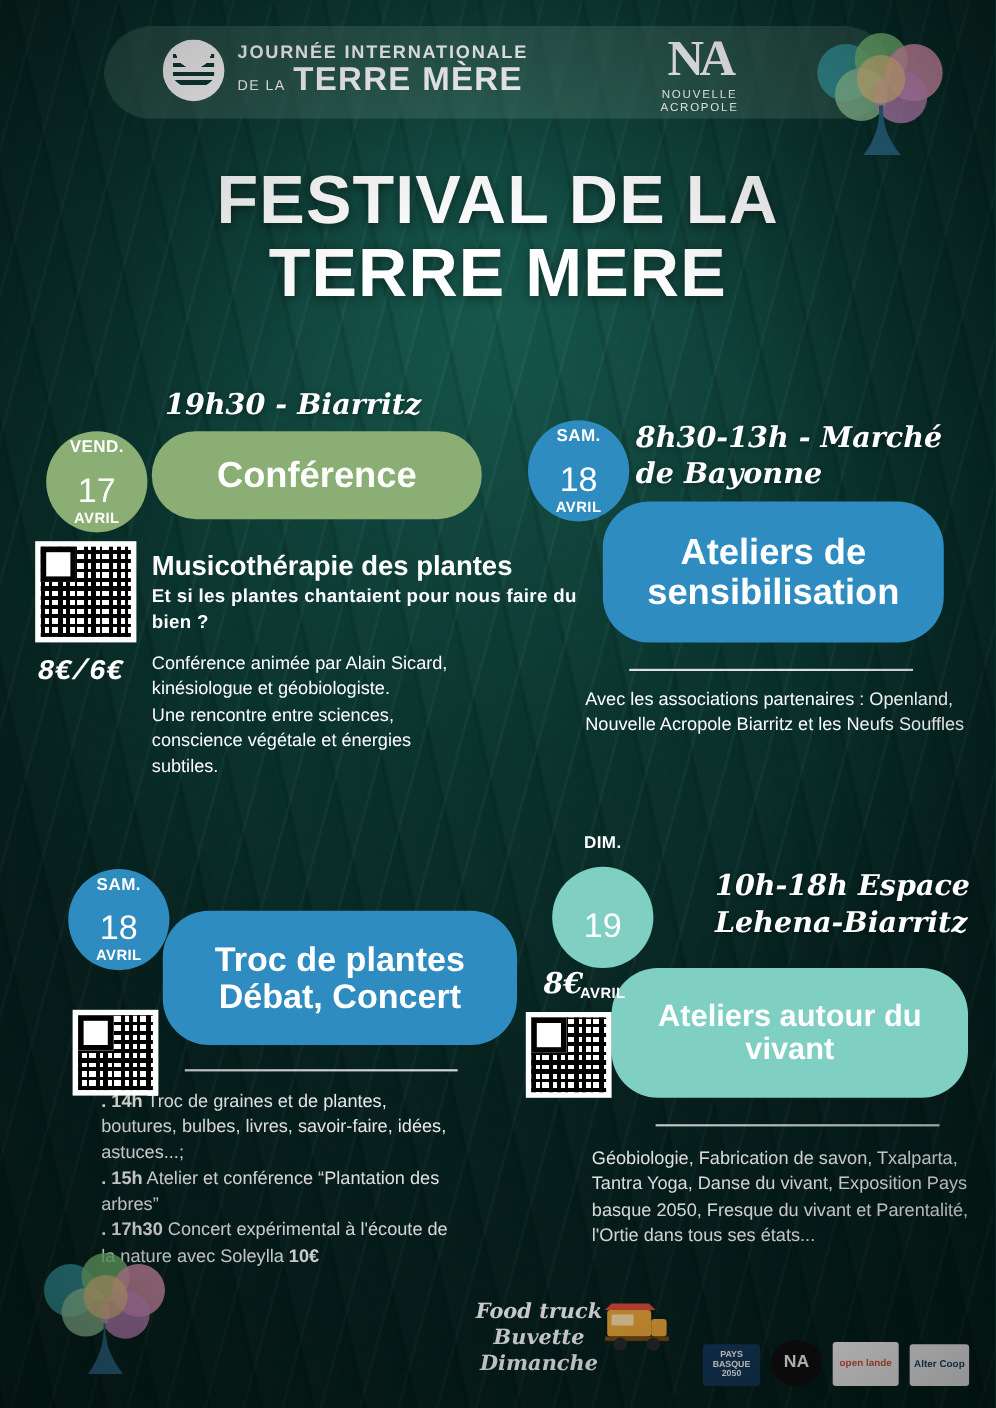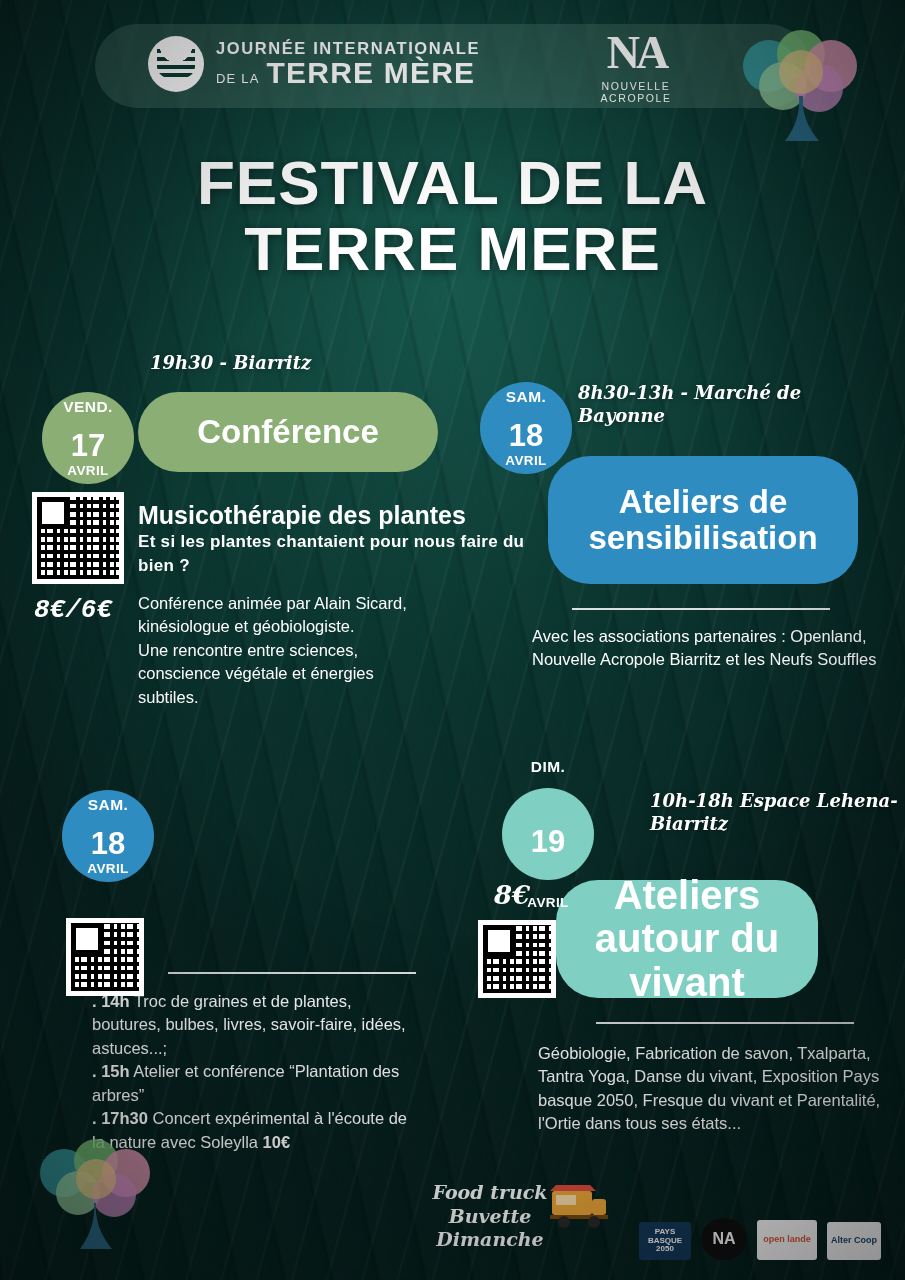--- a/index.html
+++ b/index.html
@@ -76,34 +76,34 @@
   }
 
   
   .date-badge {
     position:absolute; width:92px; height:92px; border-radius:50%;
     color:#fff; text-align:center; display:flex; flex-direction:column;
     justify-content:center; align-items:center; line-height:1;
     z-index:3;
   }
   .date-badge .dow { font-size:15.5px; font-weight:bold; letter-spacing:.4px; }
-  .date-badge .num { font-size:31px; font-weight:bold; margin:16px 0 3px; }
+  .date-badge .num { font-size:31px; font-weight:normal; margin:16px 0 3px; }
   .date-badge .mon { font-size:13.5px; font-weight:bold; letter-spacing:.4px; }
 
   .pill {
     position:absolute; border-radius:42px; z-index:2;
     display:flex; align-items:center; justify-content:center;
     color:#ffffff; font-weight:bold; text-align:center;
     line-height:1.08;
     padding:10px 24px;
   }
   .script {
     position:absolute; color:#ffffff;
     font-family:"DejaVu Serif", serif; font-style:italic; font-weight:bold;
-    font-size:18px; line-height:1.25; z-index:4;
+    font-size:26px; line-height:1.25; z-index:4;
     text-shadow:0 1px 6px rgba(0,0,0,.4);
   }
   .body-text {
     position:absolute; color:#ffffff; font-size:16.5px; line-height:1.42;
   }
   .rule { position:absolute; height:2px; background:rgba(255,255,255,.85); }
 
   .price {
     position:absolute; color:#fff;
     font-family:"DejaVu Serif", serif; font-style:italic; font-weight:bold;
@@ -209,20 +209,23 @@
     <div class="dow">SAM.</div>
     <div class="num">18</div>
     <div class="mon">AVRIL</div>
   </div>
 
   <div class="rule" style="left:572px; top:608px; width:258px;"></div>
 
   <div class="body-text" style="left:532px; top:625px; width:348px;">Avec les associations partenaires : Openland, Nouvelle Acropole Biarritz et les Neufs Souffles</div>
 
 
+  <div class="pill" style="left:148px; top:828px; width:322px; height:122px; background:#2f8cc0; font-size:31px;">
+    <span>Troc de plantes Débat, Concert</span>
+  </div>
 
   <div class="date-badge" style="left:62px; top:790px; background:#2f8cc0;">
     <div class="dow">SAM.</div>
     <div class="num">18</div>
     <div class="mon">AVRIL</div>
   </div>
 
   <div class="qr" style="left:66px; top:918px; width:78px; height:78px;">
       <i></i>
     </div>
@@ -236,21 +239,21 @@
     <div>
       <b>. 15h</b><span> Atelier et conférence “Plantation des arbres”</span>
     </div>
     <div>
       <b>. 17h30</b><span> Concert expérimental à l'écoute de la nature avec Soleylla </span><b>10€</b>
     </div>
   </div>
 
   <div class="script" style="left:650px; top:790px; width:250px;">10h-18h Espace Lehena-Biarritz</div>
 
-  <div class="pill" style="left:556px; top:880px; width:262px; height:118px; background:#7fcfc2; color:#ffffff; font-size:40px;">
+  <div class="pill" style="left:556px; top:880px; width:324px; height:118px; background:#7fcfc2; color:#ffffff; font-size:28px;">
     <span>Ateliers autour du vivant</span>
   </div>
 
   <div class="date-badge" style="left:502px; top:788px; background:#7fcfc2;gap:36px;">
     <div class="dow">DIM.</div>
     <div class="num">19</div>
     <div class="mon">AVRIL</div>
   </div>
 
   <div class="price" style="left:494px; top:880px;">8€</div>

